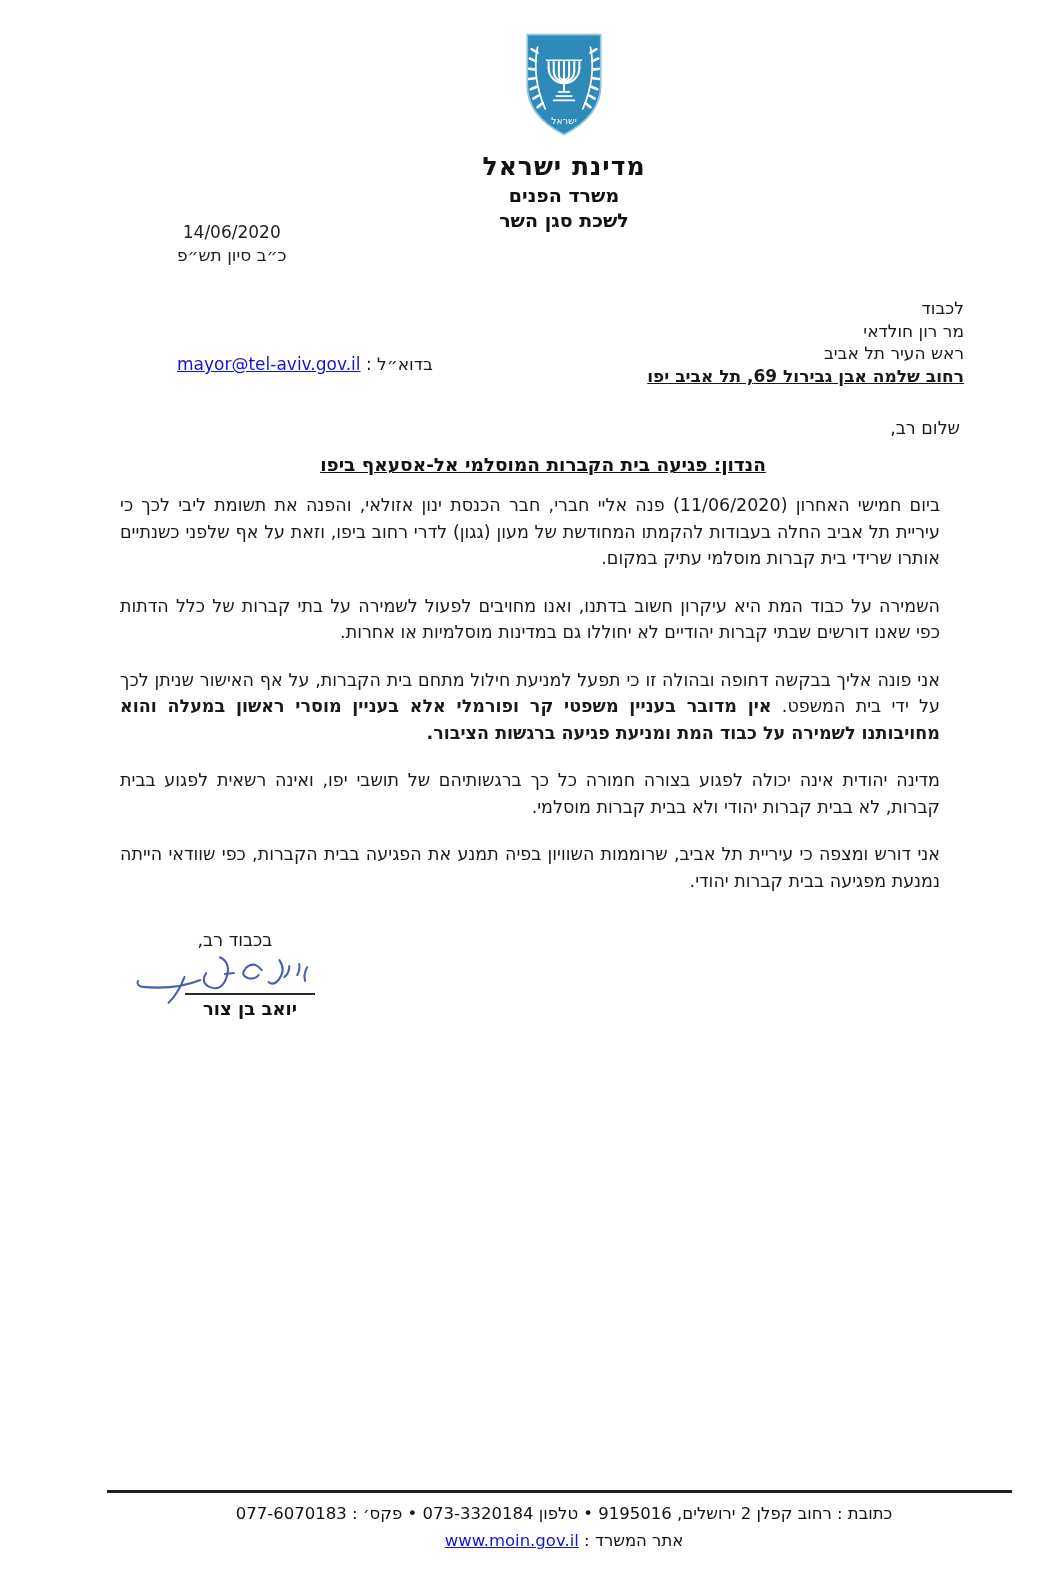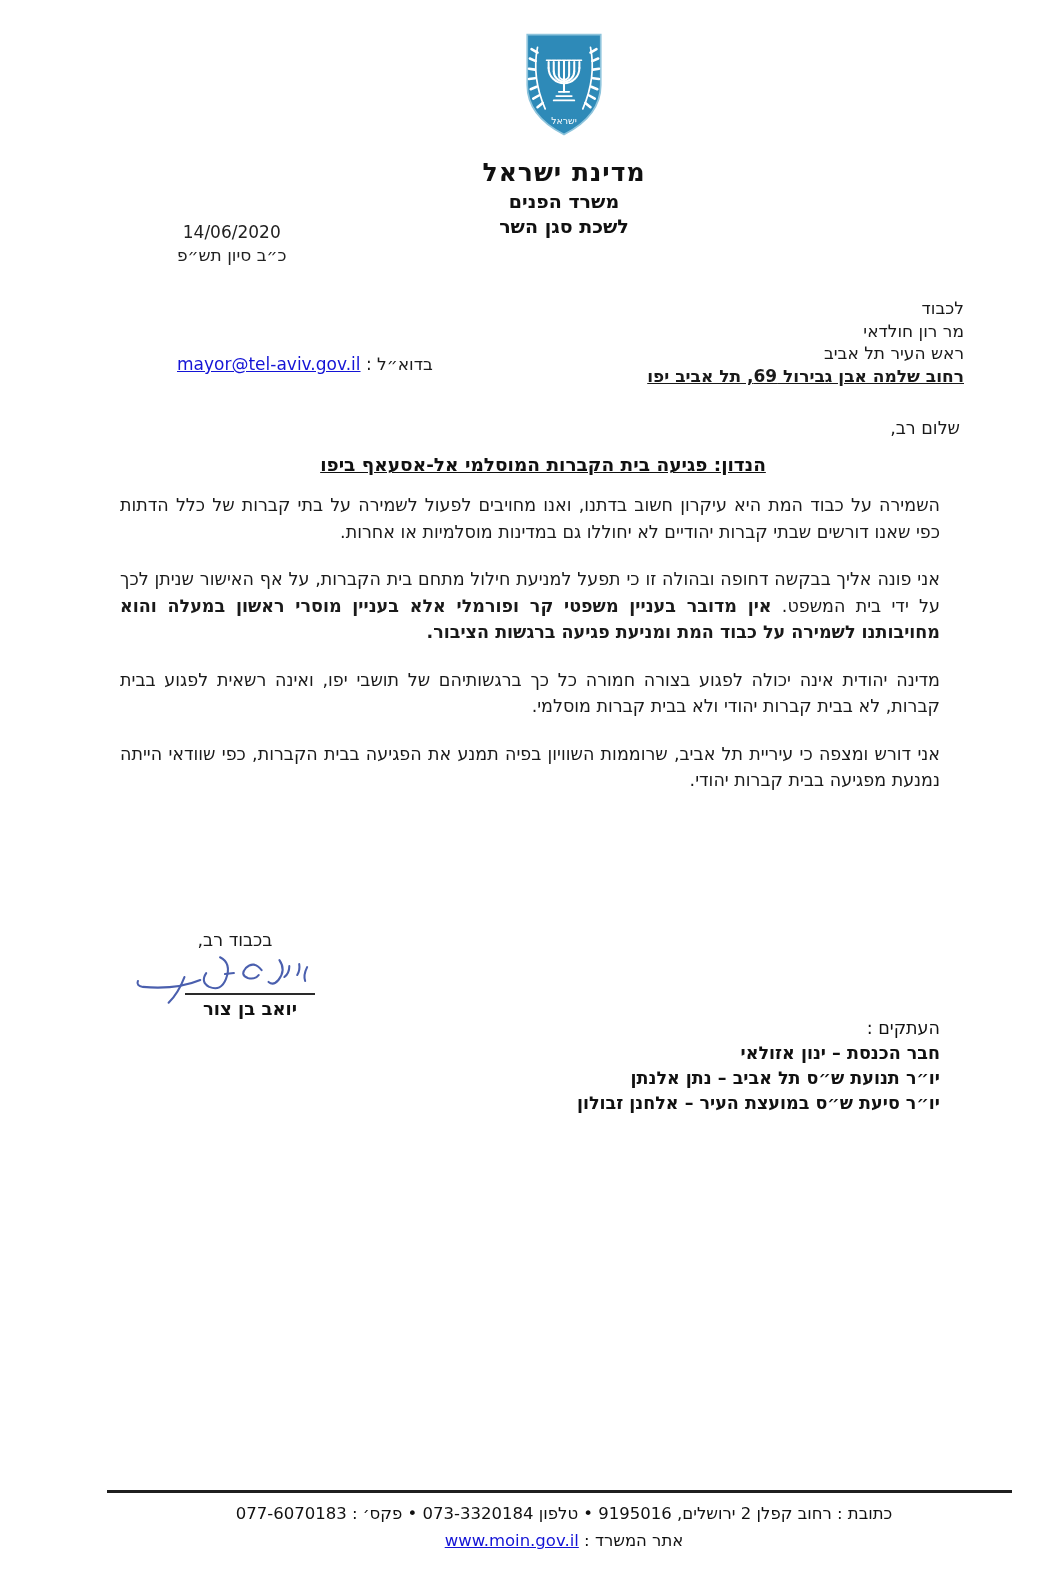--- a/index.html
+++ b/index.html
@@ -13,21 +13,21 @@
     font-family: "DejaVu Sans", "Liberation Sans", sans-serif;
     color: #1c1c1c;
     direction: rtl;
     overflow: hidden;
     border-radius: 16px;
   }
 
   
   .letterhead { position: absolute; top: 30px; left: 66px; right: 0; text-align: center; }
   .emblem { display: inline-block; }
-  .org1 { font-size: 25px; font-weight: bold; letter-spacing: 1px; margin-top: 14px; color: #111; }
+  .org1 { font-size: 25px; font-weight: bold; letter-spacing: 1px; margin-top: 8px; color: #111; }
   .org2 { font-size: 19px; font-weight: bold; margin-top: 3px; color: #111; }
   .org3 { font-size: 19px; font-weight: bold; margin-top: 3px; color: #111; }
 
   
   .date-block { position: absolute; top: 221px; left: 127px; text-align: center; font-size: 17px; line-height: 23px; color: #222; }
   .date-greg { direction: ltr; }
   .date-heb { direction: rtl; }
 
   
   .addressee { position: absolute; top: 289px; right: 48px; text-align: right; font-size: 17px; line-height: 22.5px; color: #1a1a1a; margin-top: 8px; }
@@ -118,20 +118,21 @@
     <a>mayor@tel-aviv.gov.il</a>
   </div>
 
   <div class="greeting">שלום רב,</div>
 
   <div class="subject">
     <span class="u">הנדון: פגיעה בית הקברות המוסלמי אל-אסעאף ביפו</span>
   </div>
 
   <div class="body">
+    <p>ביום חמישי האחרון (11/06/2020) פנה אליי חברי, חבר הכנסת ינון אזולאי, והפנה את תשומת ליבי לכך כי עיריית תל אביב החלה בעבודות להקמתו המחודשת של מעון (גגון) לדרי רחוב ביפו, וזאת על אף שלפני כשנתיים אותרו שרידי בית קברות מוסלמי עתיק במקום.</p>
     <p>השמירה על כבוד המת היא עיקרון חשוב בדתנו, ואנו מחויבים לפעול לשמירה על בתי קברות של כלל הדתות כפי שאנו דורשים שבתי קברות יהודיים לא יחוללו גם במדינות מוסלמיות או אחרות.</p>
     <p><span>אני פונה אליך בבקשה דחופה ובהולה זו כי תפעל למניעת חילול מתחם בית הקברות, על אף האישור שניתן לכך על ידי בית המשפט.</span> <span class="bold">אין מדובר בעניין משפטי קר ופורמלי אלא בעניין מוסרי ראשון במעלה והוא מחויבותנו לשמירה על כבוד המת ומניעת פגיעה ברגשות הציבור.</span></p>
     <p>מדינה יהודית אינה יכולה לפגוע בצורה חמורה כל כך ברגשותיהם של תושבי יפו, ואינה רשאית לפגוע בבית קברות, לא בבית קברות יהודי ולא בבית קברות מוסלמי.</p>
     <p>אני דורש ומצפה כי עיריית תל אביב, שרוממות השוויון בפיה תמנע את הפגיעה בבית הקברות, כפי שוודאי הייתה נמנעת מפגיעה בבית קברות יהודי.</p>
   </div>
 
   <div class="closing">
     <div class="valediction">בכבוד רב,</div>
     <svg class="signature" viewBox="0 0 190 62">
       <g stroke="#4a5fae" stroke-width="2.1" fill="none" stroke-linecap="round">
@@ -142,26 +143,20 @@
         <path d="M132,23 q-8,-10 -16,-2 q-6,7 2,10 q7,2 11,-3"></path>
         <path d="M104,26 l-9,1"></path>
         <path d="M90,10 q12,6 6,22 q-5,13 -17,8 q-9,-5 -3,-14"></path>
         <path d="M70,33 q-24,10 -58,7 q-7,-1 -5,-6"></path>
         <path d="M54,30 q-6,16 -16,26"></path>
       </g>
     </svg>
     <div class="name-box">יואב בן צור</div>
   </div>
 
-  <div class="copies">
-    <div class="label">העתקים :</div>
-    <div class="item">חבר הכנסת – ינון אזולאי</div>
-    <div class="item">יו״ר תנועת ש״ס תל אביב – נתן אלנתן</div>
-    <div class="item">יו״ר סיעת ש״ס במועצת העיר – אלחנן זבולון</div>
-  </div>
 
   <div class="footer-rule"></div>
   <div class="footer">
     <div>כתובת : רחוב קפלן 2 ירושלים, 9195016 • טלפון 073-3320184 • פקס׳ : 077-6070183</div>
     <div>
       <span>אתר המשרד :</span>
       <a>www.moin.gov.il</a>
     </div>
   </div>
 

